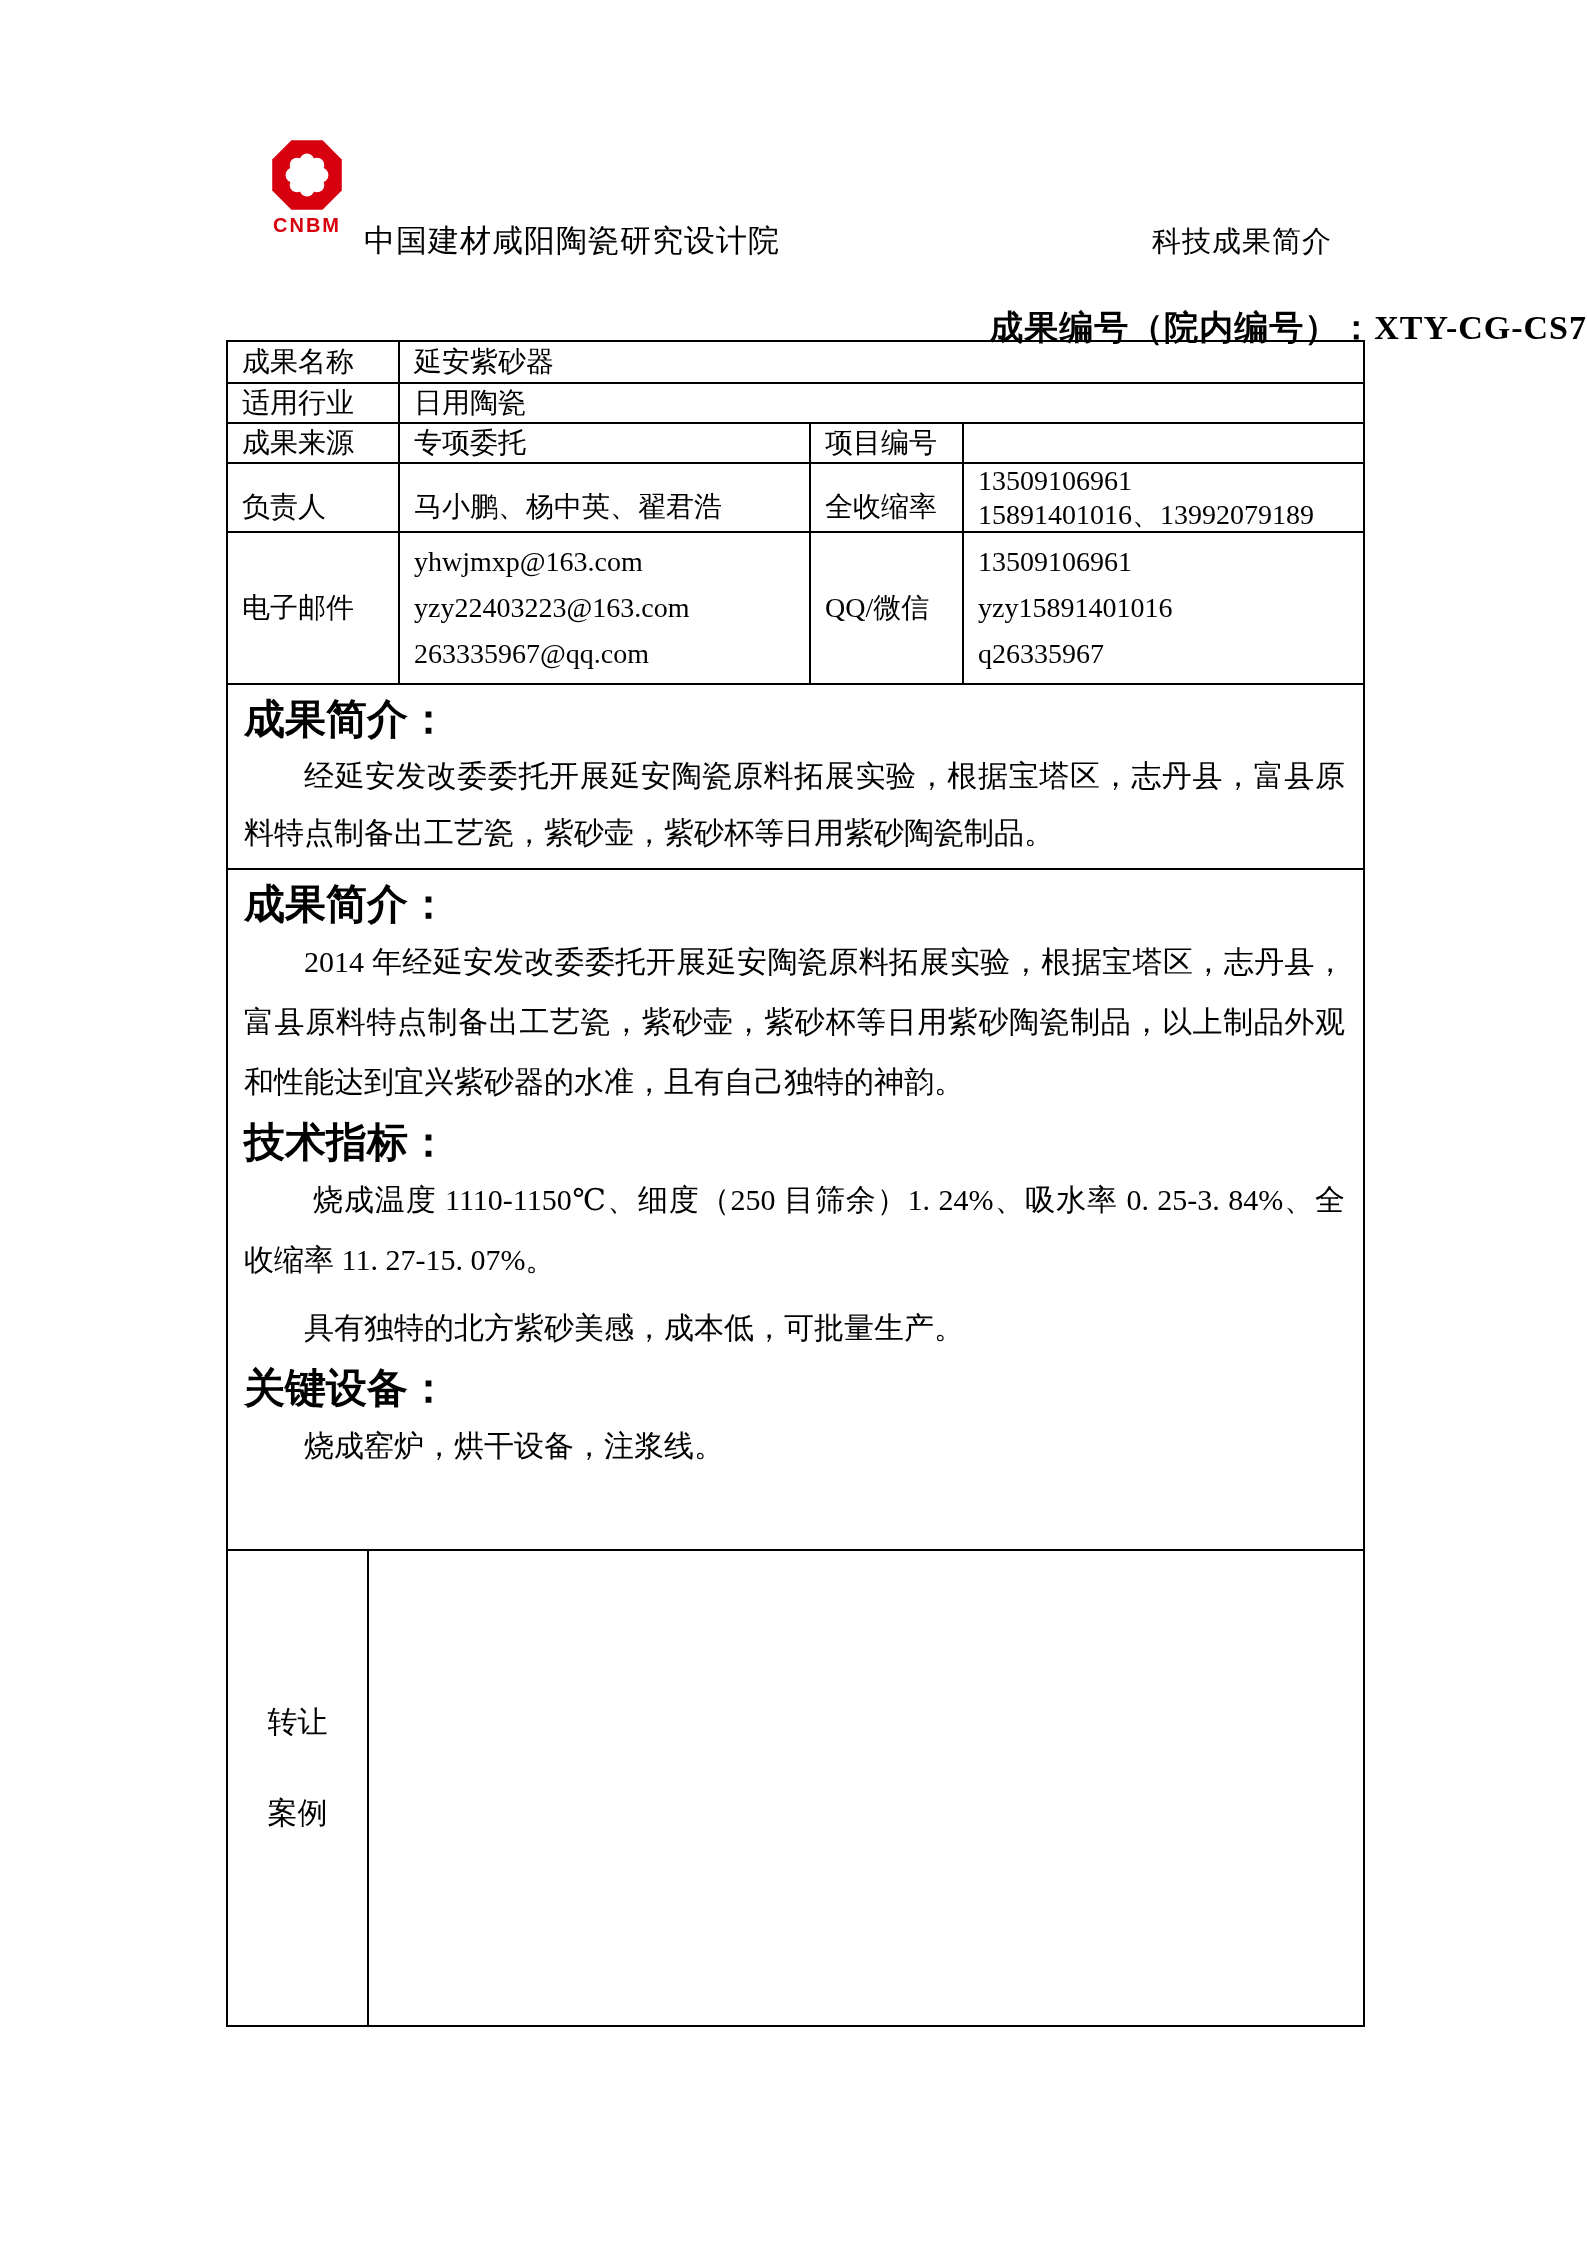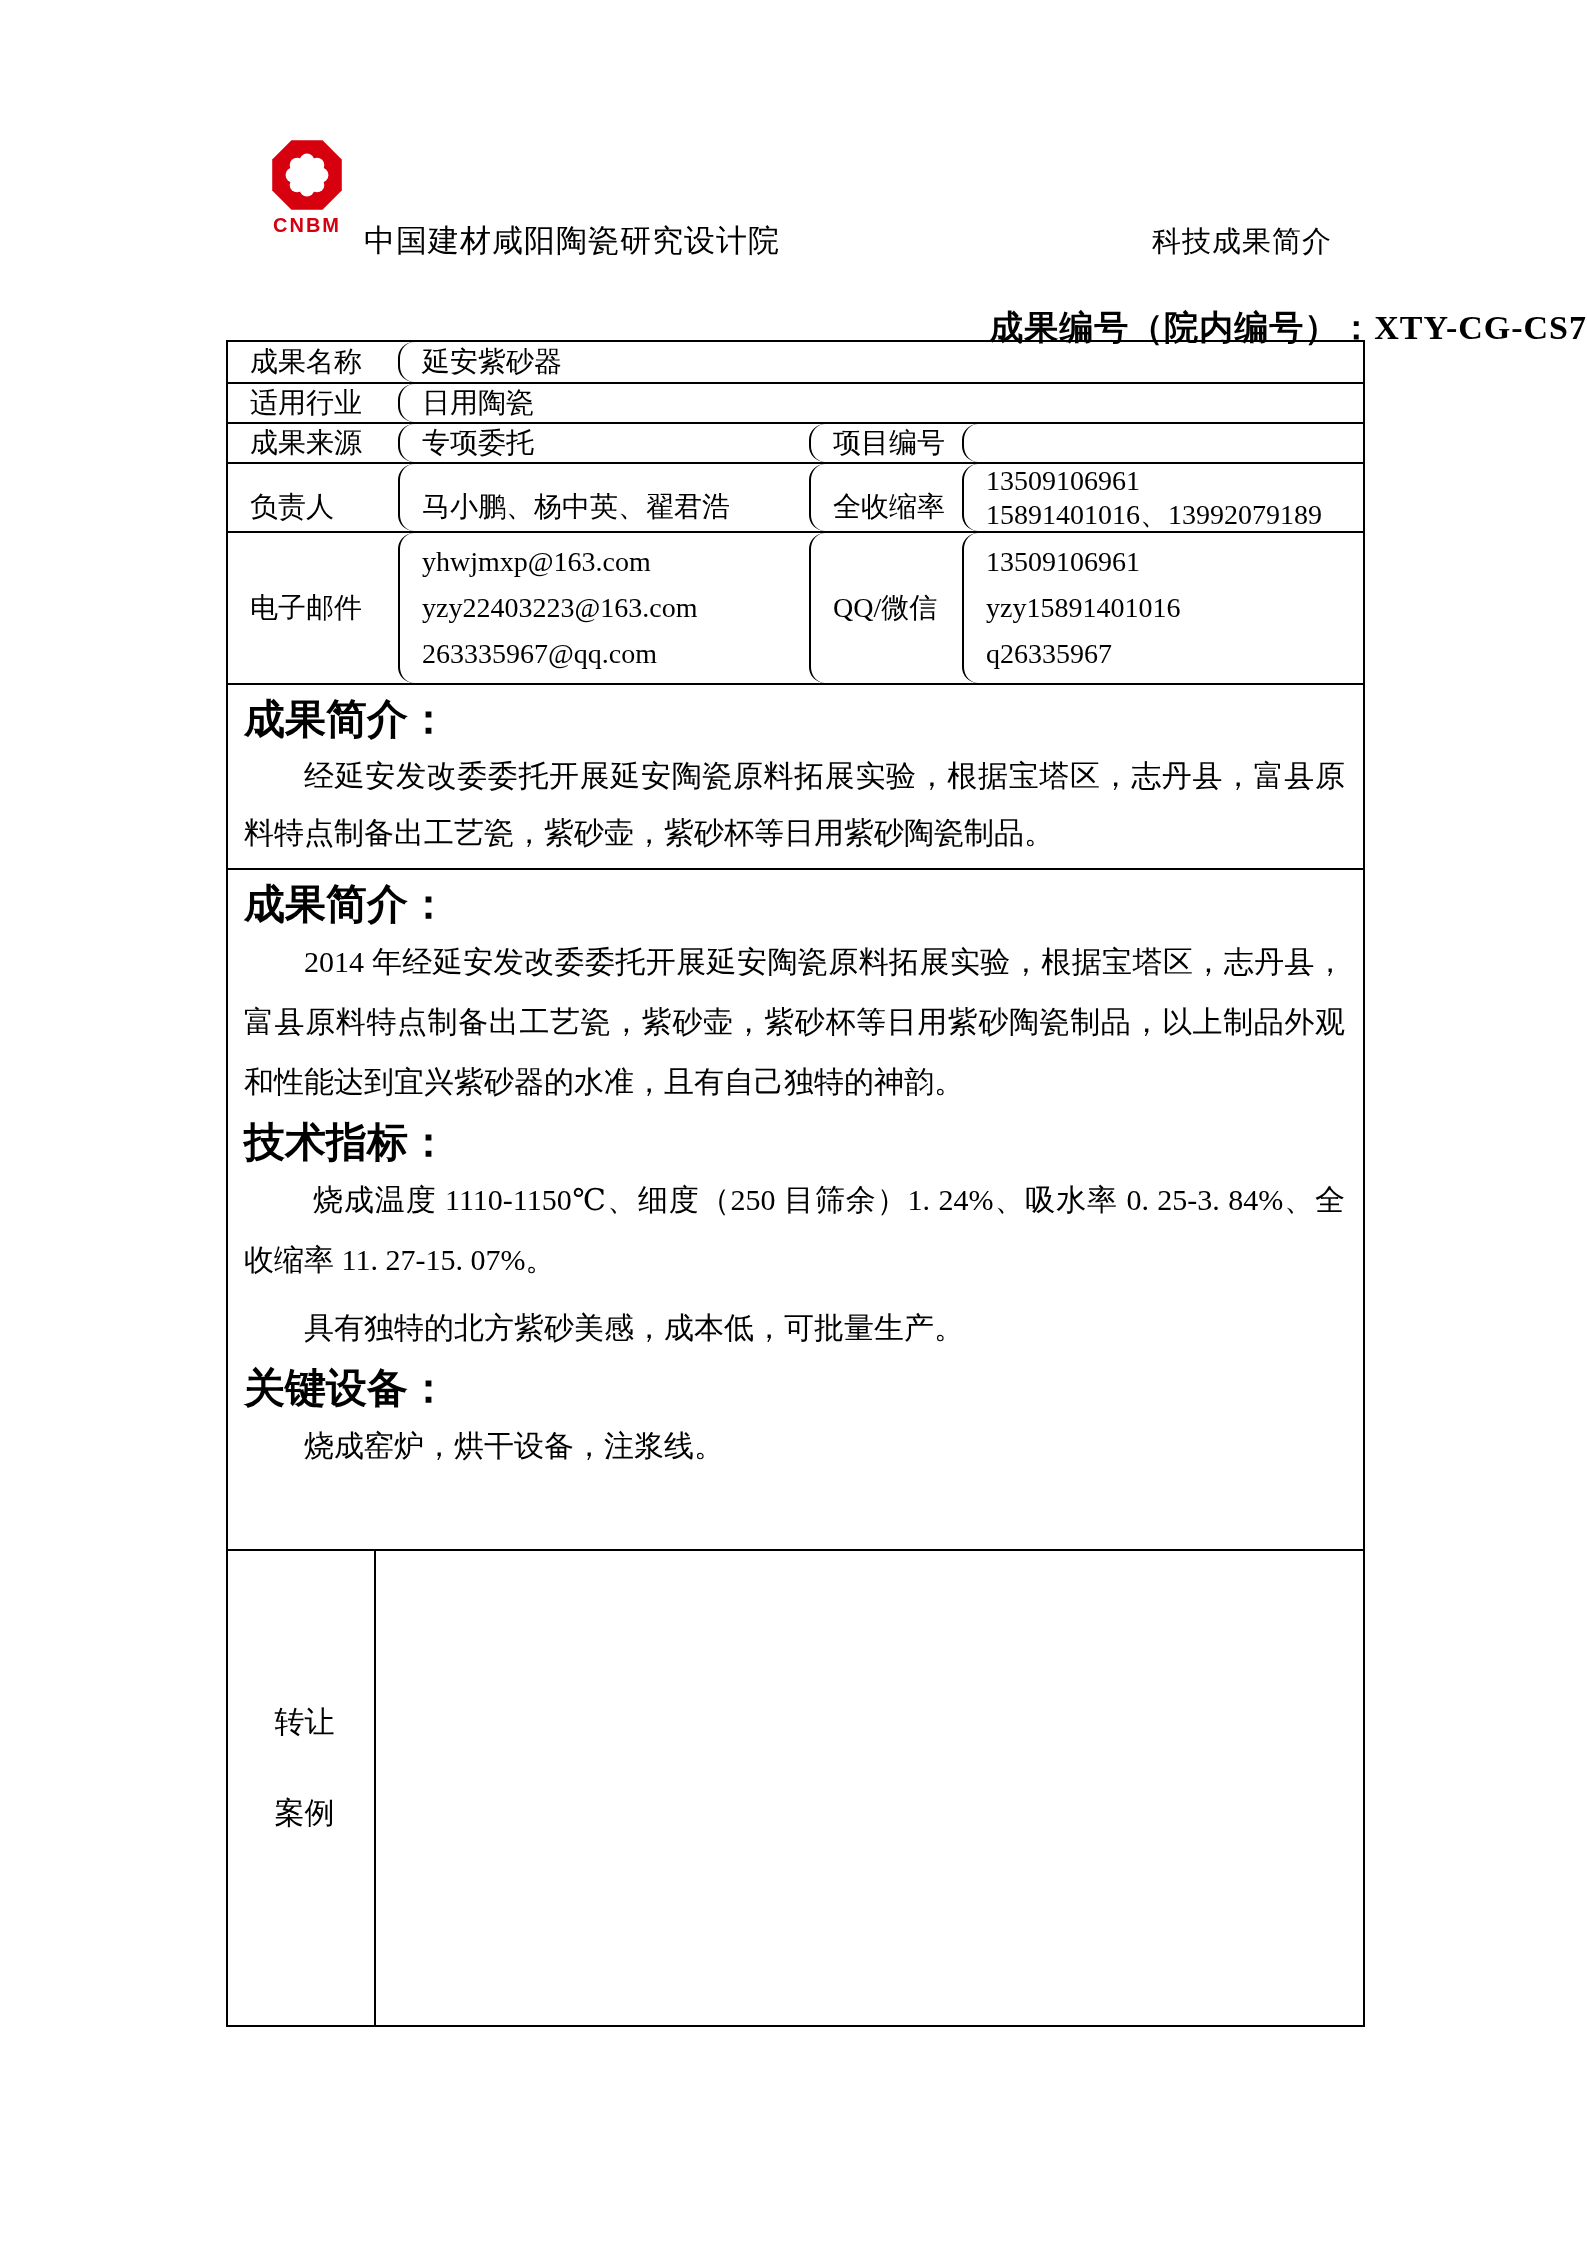--- a/index.html
+++ b/index.html
@@ -64,24 +64,23 @@
     left: 226px;
     top: 340px;
     width: 1139px;
     border: 2px solid #000;
     font-size: 28px;
   }
   .row { display: flex; border-top: 2px solid #000; }
   .row.first { border-top: none; }
   .cell {
     border-left: 2px solid #000;
-    padding-left: 22px;
+    padding-left: 14px;
     display: flex;
     align-items: center;
-    border-radius: 16px;
   }
   .cell.nb { border-left: none; }
   .w-label  { width: 170px; }
   .w-value  { width: 411px; }
   .w-label2 { width: 153px; }
   .w-rest   { flex: 1; text-align: right; }
   .h40 { height: 40px; }
   .h69 { height: 69px; }
   .h152 { height: 152px; }
   .bottom { align-items: flex-end; padding-bottom: 5px; }
@@ -107,21 +106,21 @@
     font-size: 30px;
     line-height: 57px;
     text-align: justify;
     text-justify: inter-character;
     text-indent: 2em;
     margin-bottom: 8px;
   }
   .sec-b .sec-body { line-height: 60px; }
   .indent-deep { text-indent: 2.3em; }
   
-  .transfer { display: flex; border-top: 2px solid #000; height: 476px; padding-left: 7px; }
+  .transfer { display: flex; border-top: 2px solid #000; height: 476px; }
   .transfer-label {
     width: 139px;
     display: flex;
     flex-direction: column;
     justify-content: center;
     align-items: center;
     gap: 50px;
     padding-bottom: 40px;
     font-size: 30px;
   }

